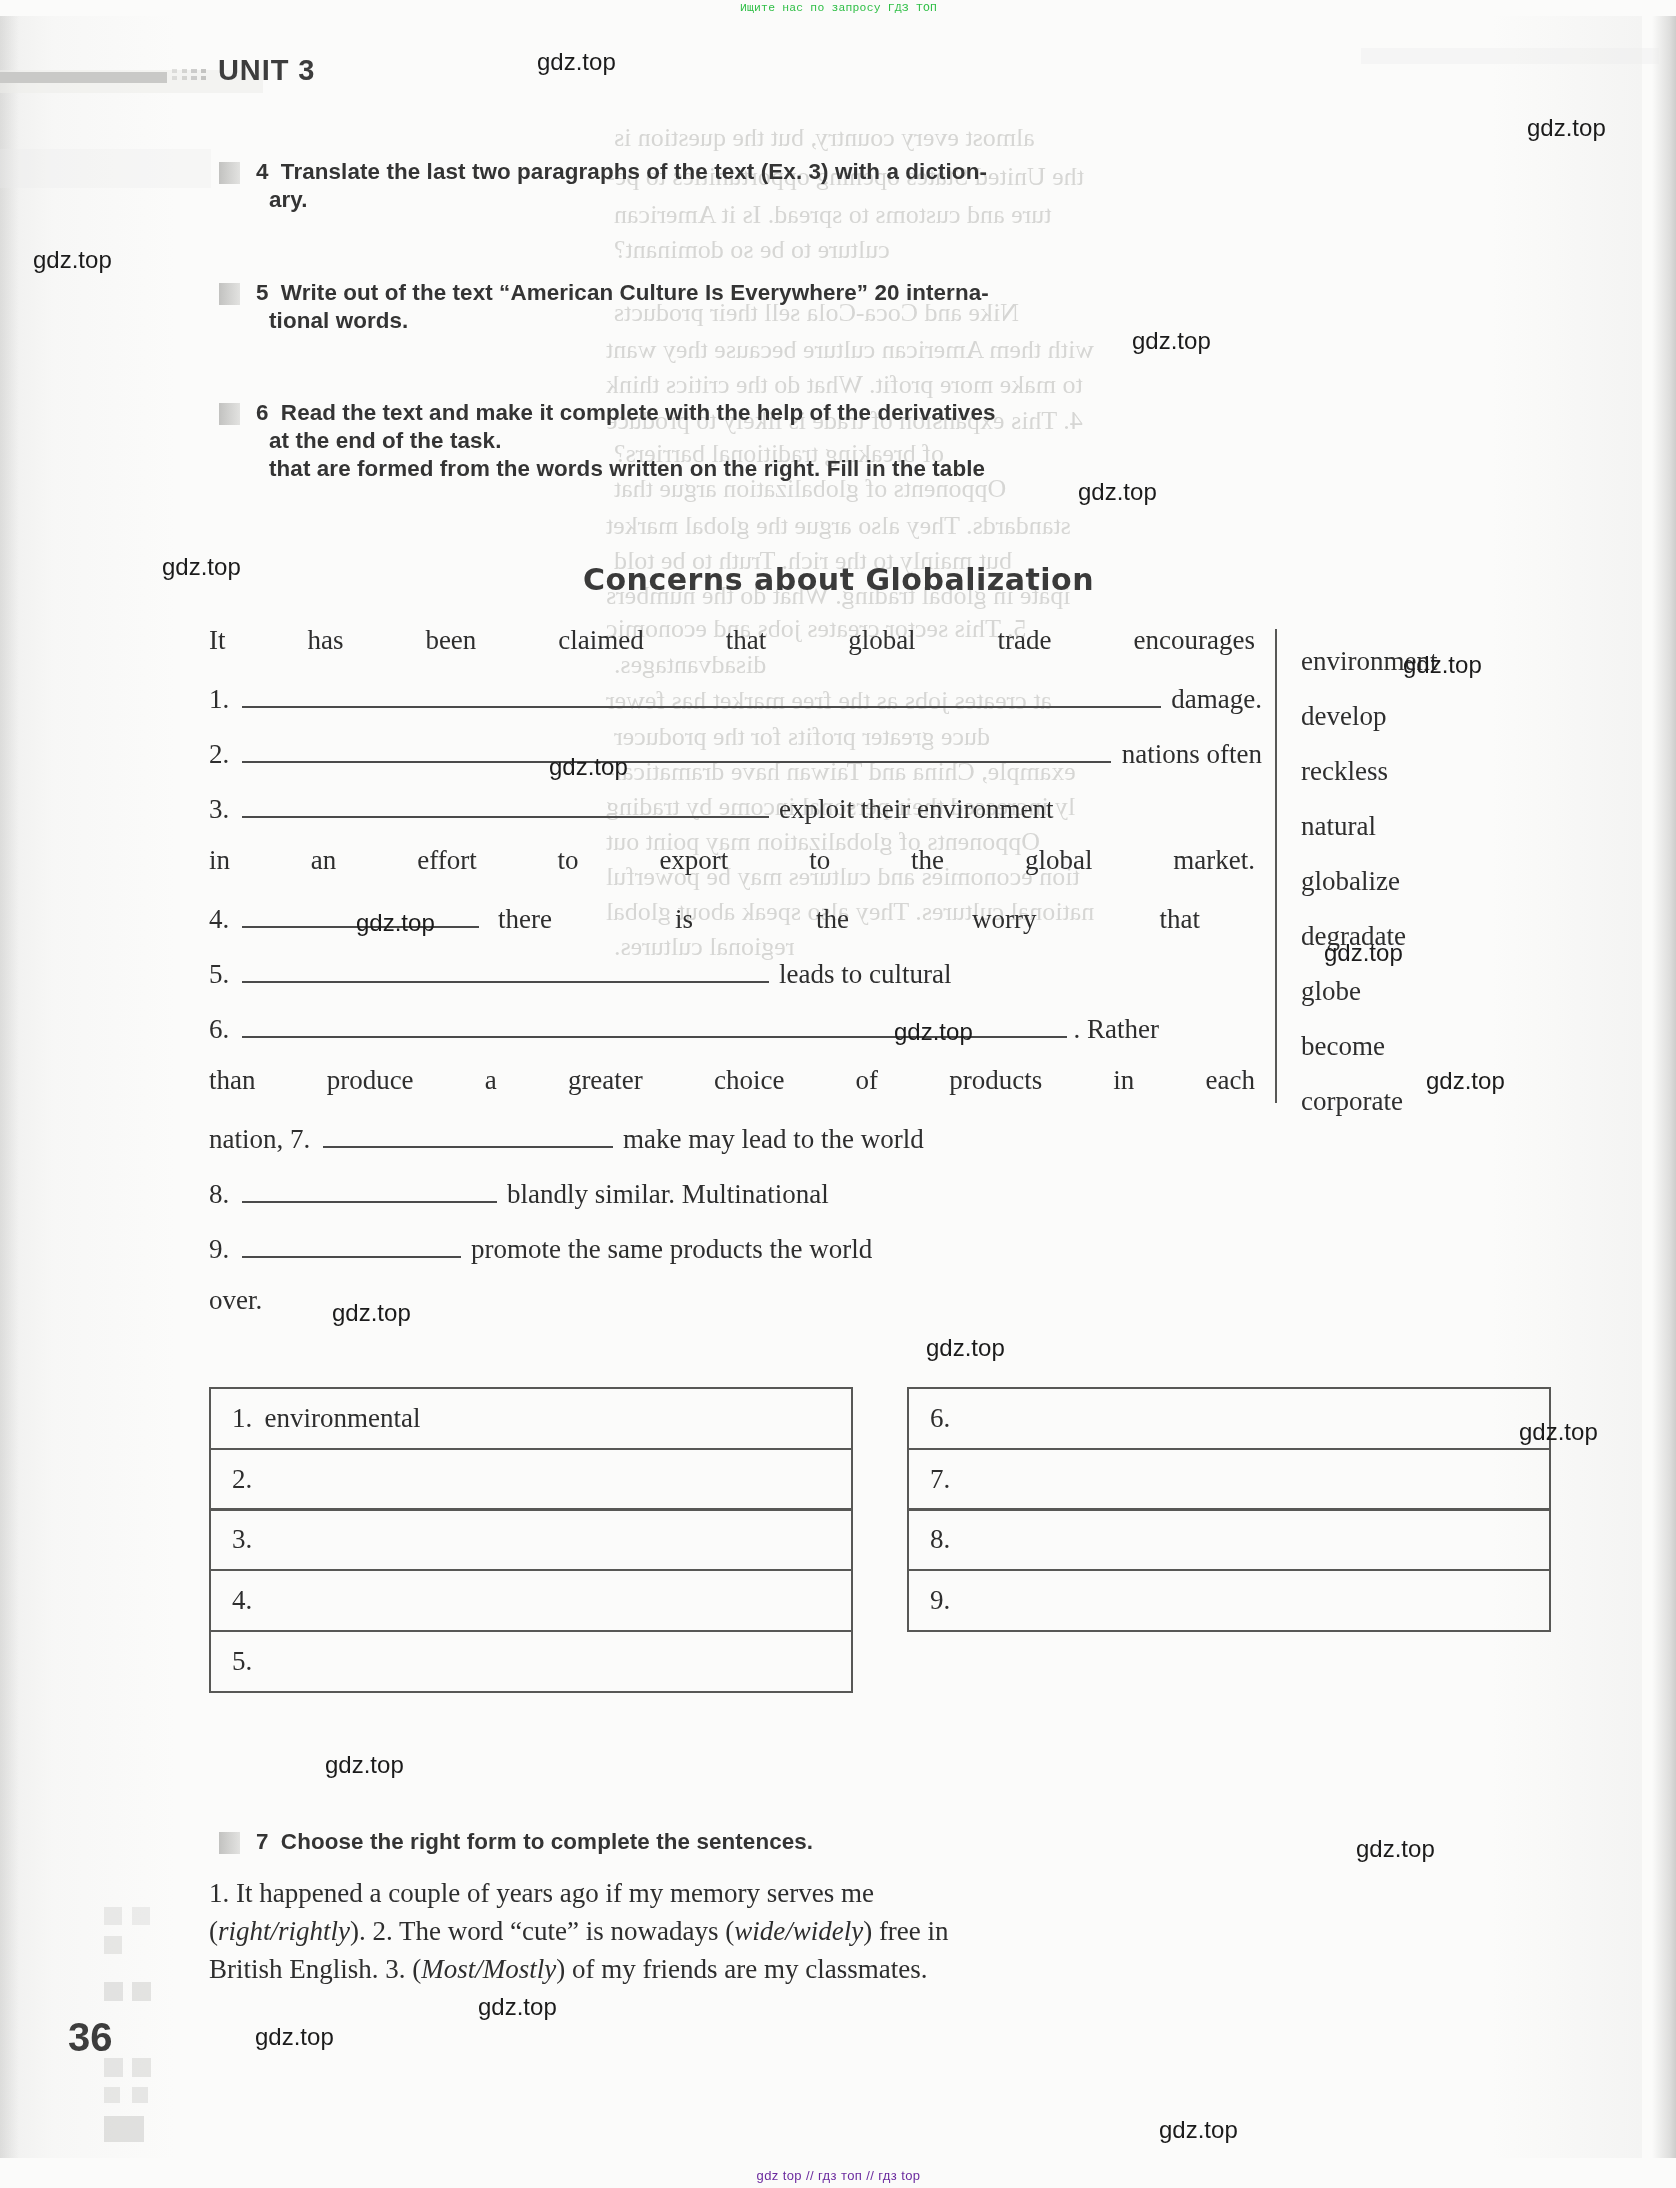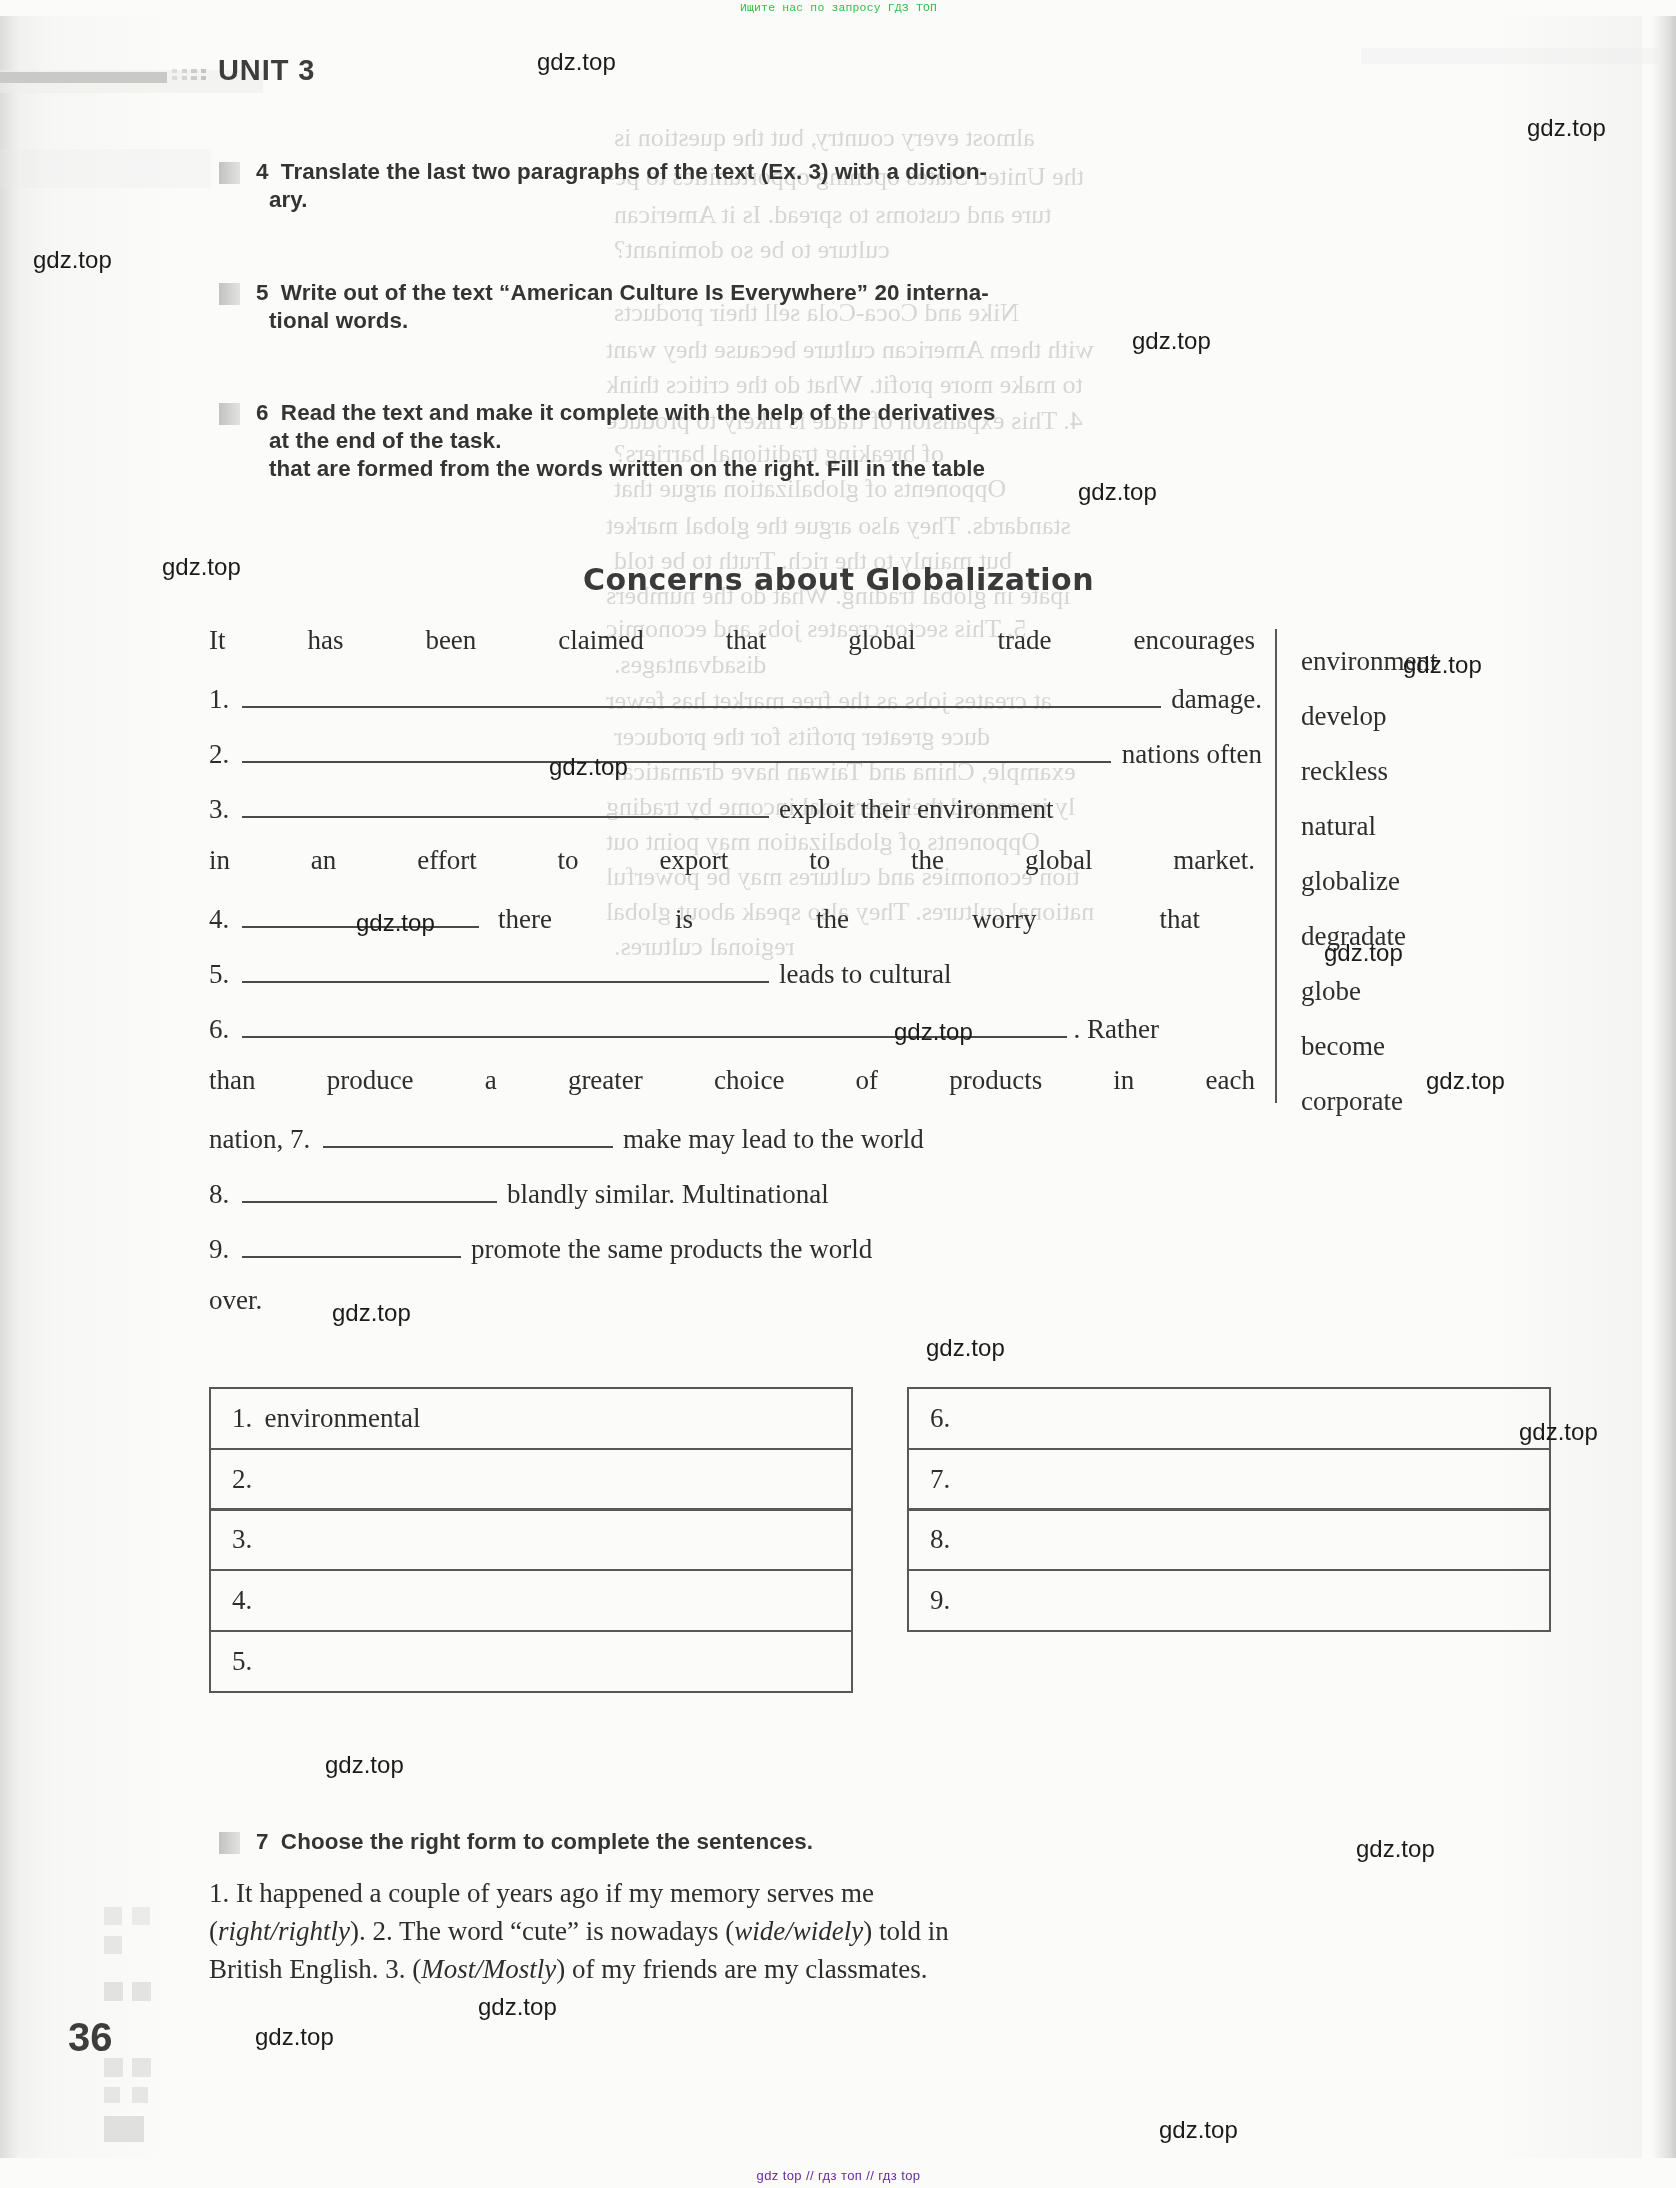--- a/index.html
+++ b/index.html
@@ -481,21 +481,21 @@
     <span class="marker"></span>
     <span style="margin-right:12.3px;float:left;">7</span>
     <span class="ex-lines">
       <span>Choose  the  right  form  to  complete  the  sentences.</span>
     </span>
   </div>
 
   <div style="position:absolute;left:209px;top:1874px;width:1369px;font-family:'Liberation Serif',serif;font-size:27px;line-height:38px;color:#2e2e2e;">
     <div style="white-space:nowrap;">1.  It  happened  a  couple  of  years  ago  if  my  memory  serves  me</div>
     <div style="white-space:nowrap;">
-      <span>(</span><i>right/rightly</i><span>).  2.  The  word  “cute”  is  nowadays  (</span><i>wide/widely</i><span>)  told  in</span>
+      <span>(</span><i>right/rightly</i><span>).  2.  The  word  “cute”  is  nowadays  (</span><i>wide/widely</i><span>)  free  in</span>
     </div>
     <div style="white-space:nowrap;">
       <span>British  English.  3.  (</span><i>Most/Mostly</i><span>)  of  my  friends  are  my  classmates.</span>
     </div>
   </div>
 
   <div class="deco-grid" id="deco">
       <i style="left: 104px; top: 1982px; width: 19.3px; height: 19.3px; opacity: 0.55;"></i>
       <i style="left: 132px; top: 1982px; width: 19.3px; height: 19.3px; opacity: 0.55;"></i>
       <i style="left: 104px; top: 2058px; width: 19.3px; height: 19.3px; opacity: 0.5;"></i>

